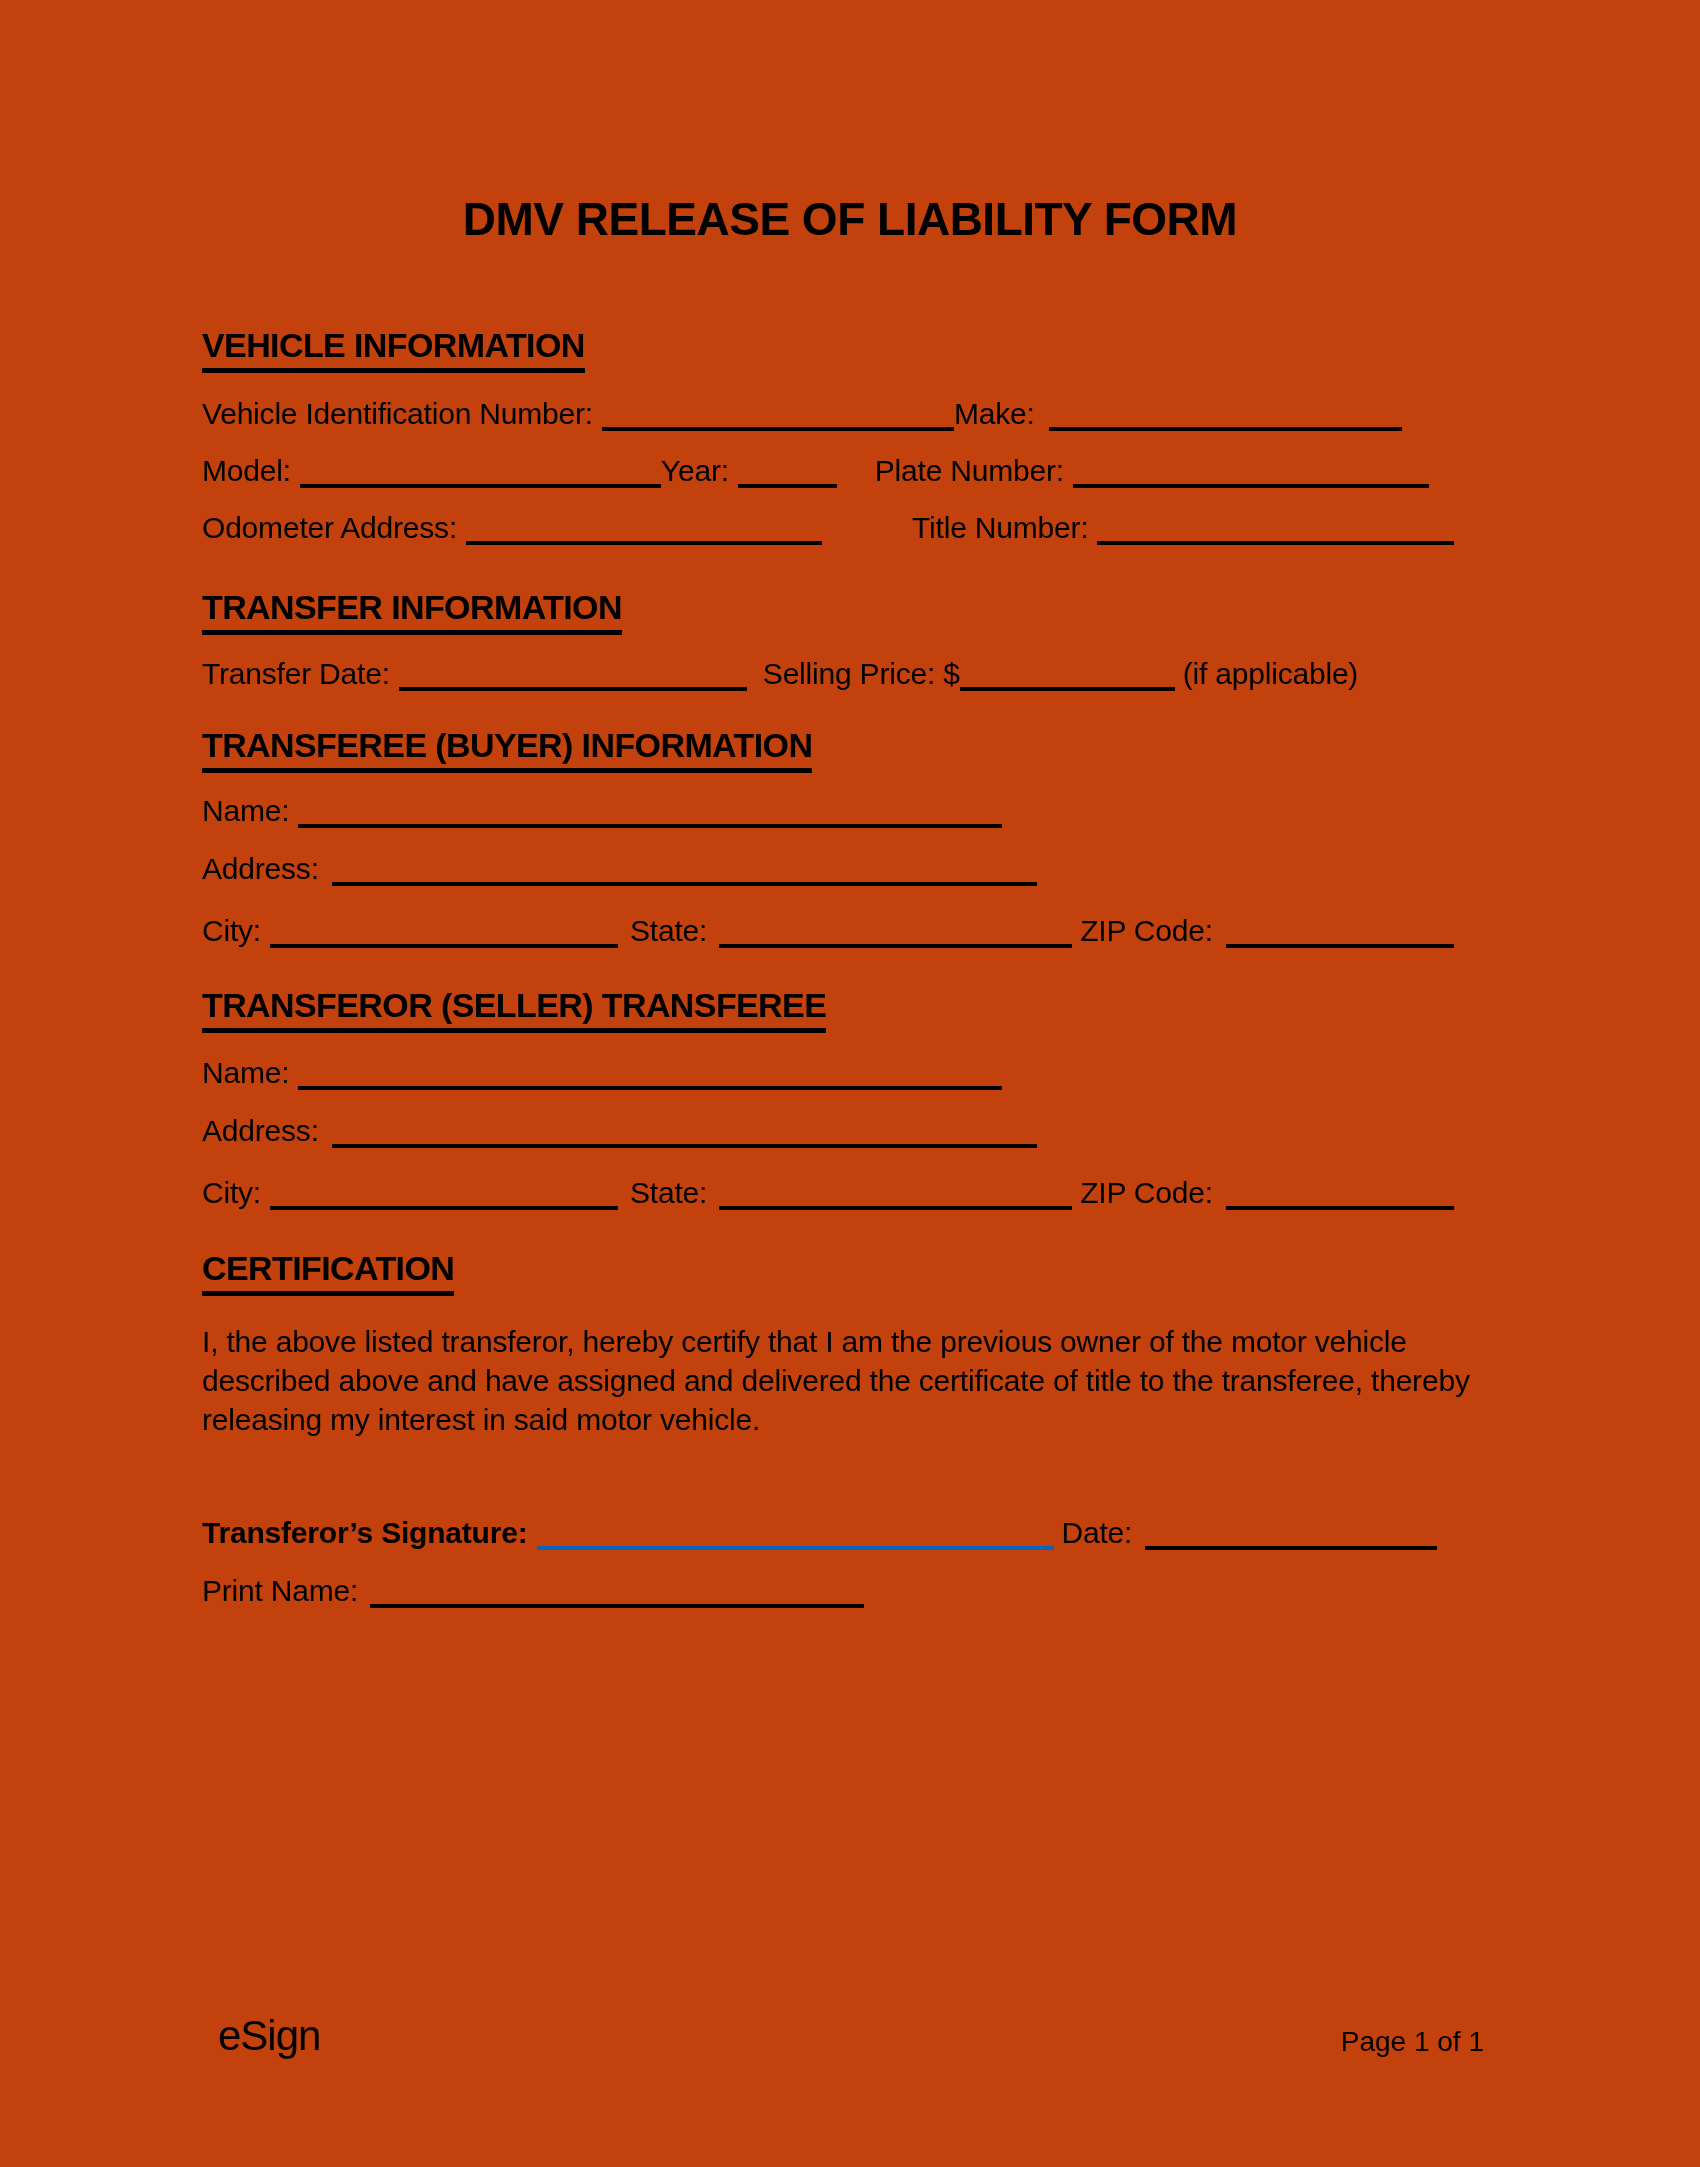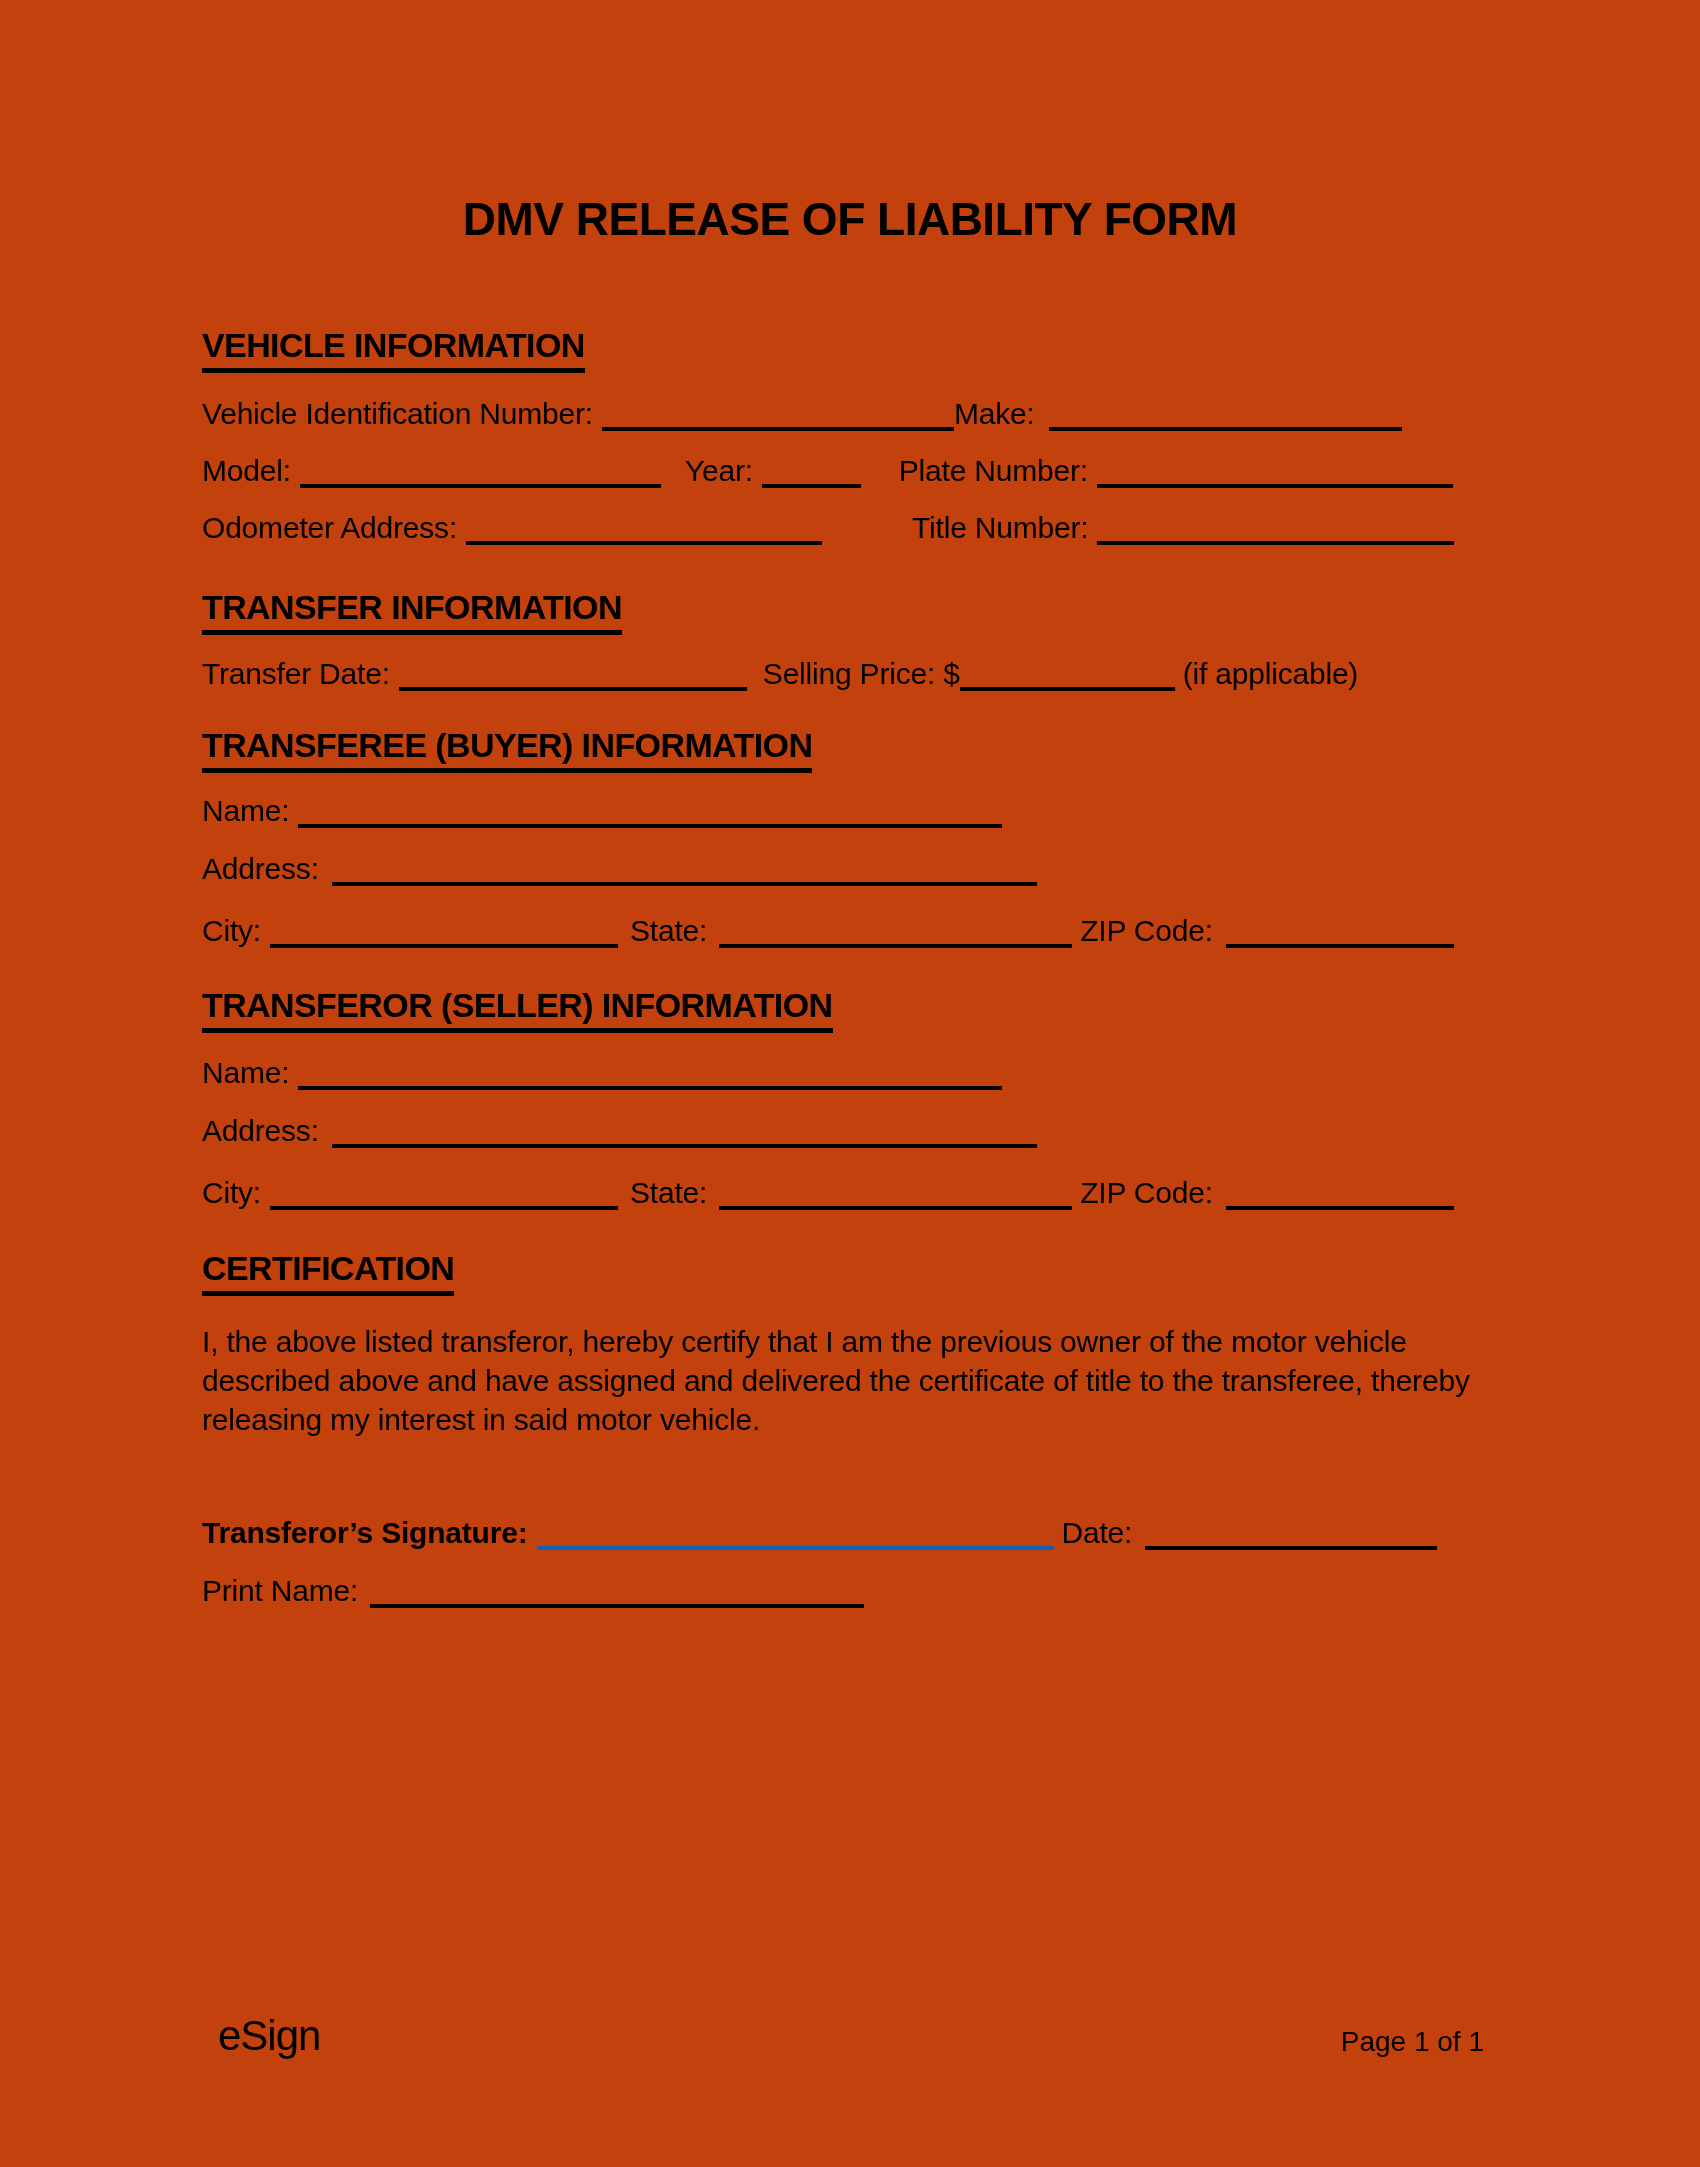--- a/index.html
+++ b/index.html
@@ -48,21 +48,21 @@
 
   <div class="doc-title">DMV RELEASE OF LIABILITY FORM</div>
 
   <div class="sec-heading" style="top:326px">VEHICLE INFORMATION</div>
 
   <div class="row" style="top:395px">
     <span class="lbl">Vehicle Identification Number:</span><span class="blank" style="width:352px"></span><span class="lbl" style="">Make:</span><span class="blank" style="width:353px;margin-left:14px"></span>
   </div>
 
   <div class="row" style="top:452px">
-    <span class="lbl">Model:</span><span class="blank" style="width:361px"></span><span class="lbl" style="margin-left:24px">Year:</span><span class="blank" style="width:99px"></span><span class="lbl" style="margin-left:38px">Plate Number:</span><span class="blank" style="width:356px"></span>
+    <span class="lbl">Model:</span><span class="blank" style="width:361px"></span><span class="lbl" style="">Year:</span><span class="blank" style="width:99px"></span><span class="lbl" style="margin-left:38px">Plate Number:</span><span class="blank" style="width:356px"></span>
   </div>
 
   <div class="row" style="top:509px">
     <span class="lbl">Odometer Address:</span><span class="blank" style="width:356px"></span><span class="lbl" style="margin-left:90px">Title Number:</span><span class="blank" style="width:357px"></span>
   </div>
 
   <div class="sec-heading" style="top:588px">TRANSFER INFORMATION</div>
 
   <div class="row" style="top:655px">
     <span class="lbl">Transfer Date:</span><span class="blank" style="width:348px"></span><span class="lbl" style="margin-left:16px">Selling Price: $</span><span class="blank" style="width:215px;margin-left:0"></span><span class="lbl" style="margin-left:8px">(if applicable)</span>
@@ -75,21 +75,21 @@
   </div>
 
   <div class="row" style="top:850px">
     <span class="lbl">Address:</span><span class="blank" style="width:705px;margin-left:13px"></span>
   </div>
 
   <div class="row" style="top:912px">
     <span class="lbl">City:</span><span class="blank" style="width:348px"></span><span class="lbl" style="margin-left:12px">State:</span><span class="blank" style="width:353px;margin-left:12px"></span><span class="lbl" style="margin-left:8px">ZIP Code:</span><span class="blank" style="width:228px;margin-left:13px"></span>
   </div>
 
-  <div class="sec-heading" style="top:986px">TRANSFEROR (SELLER) INFORMATION</div>
+  <div class="sec-heading" style="top:986px">TRANSFEROR (SELLER) TRANSFEREE</div>
 
   <div class="row" style="top:1054px">
     <span class="lbl">Name:</span><span class="blank" style="width:704px"></span>
   </div>
 
   <div class="row" style="top:1112px">
     <span class="lbl">Address:</span><span class="blank" style="width:705px;margin-left:13px"></span>
   </div>
 
   <div class="row" style="top:1174px">

